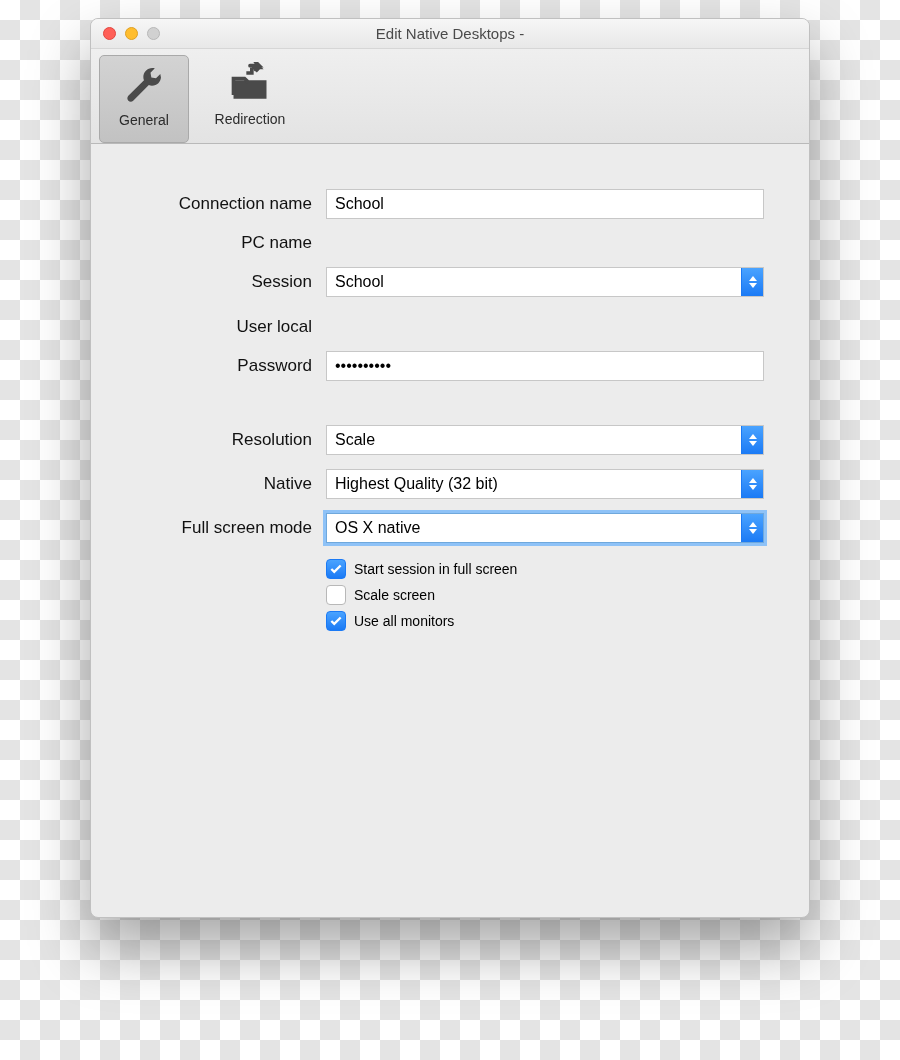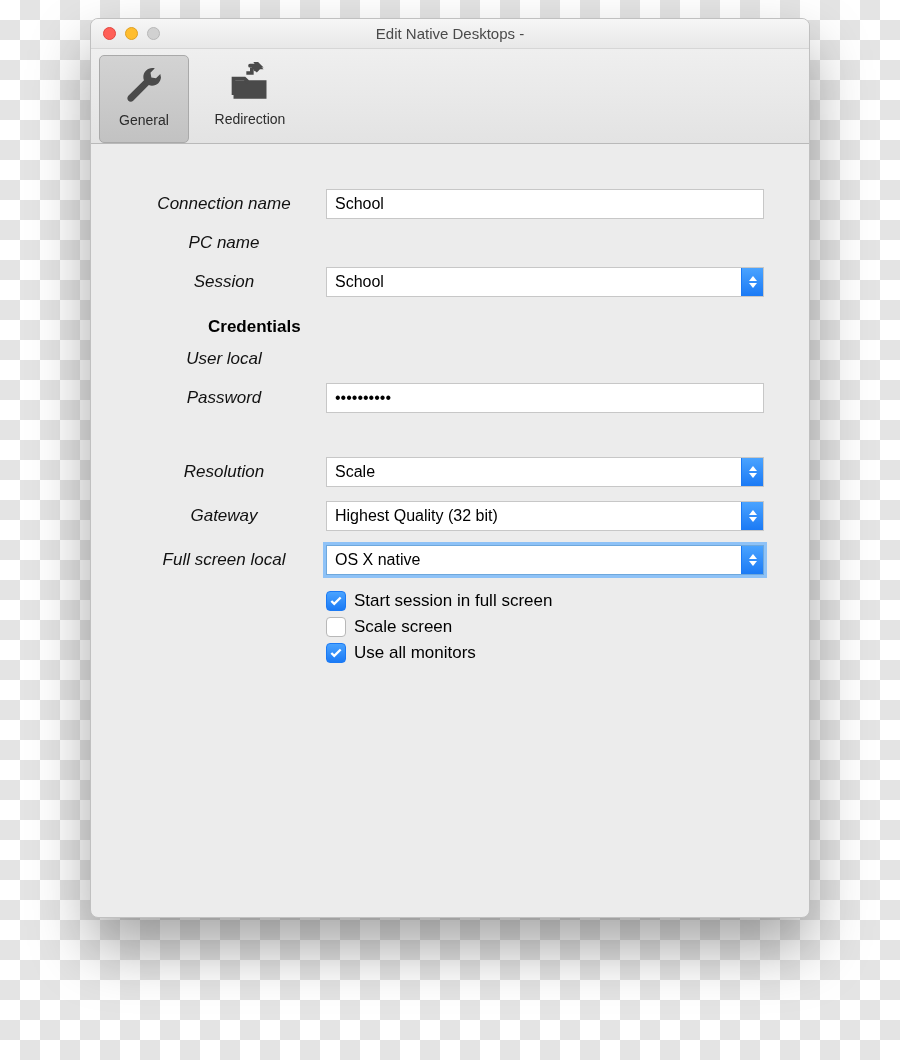--- a/index.html
+++ b/index.html
@@ -62,22 +62,22 @@
   }
   .tbitem.active {
     background: linear-gradient(#d3d3d3, #c2c2c2);
     border: 1px solid #a9a9a9;
   }
   .tbitem .ico { width:46px; height:46px; display:flex; align-items:center; justify-content:center; }
   .tbitem .lbl { margin-top:4px; }
   .content { padding: 45px 45px 0 45px; }
   .row { display:flex; align-items:center; margin-bottom: 14px; }
   .lbl-col {
-    width: 190px; text-align:center; padding-right: 14px;
-    font-size: 17px; color:#111;font-style:italic;
+    width: 190px; text-align:right; padding-right: 14px;
+    font-size: 17px; color:#111;
   }
   .field-col { flex:1; }
   .section-h {
     font-weight: bold; font-size:17px;
     margin: 4px 0 12px 0;
   }
   input.text {
     width: 100%; height: 30px;
     border: 1px solid #c7c7c7;
     background: #fff;
@@ -105,21 +105,21 @@
   .stepper::before, .stepper::after {
     content:""; flex:1; display:block;
   }
   .stepper .up, .stepper .dn {
     flex:1; display:flex; align-items:center; justify-content:center;
   }
   .chev { width:0;height:0;border-left:4px solid transparent;border-right:4px solid transparent; }
   .chev.u { border-bottom:5px solid #fff; }
   .chev.d { border-top:5px solid #fff; }
   .spacer { height: 30px; }
-  .checkrow { display:flex; align-items:center; margin:6px 0 6px 0; font-size:17px;}
+  .checkrow { display:flex; align-items:center; margin:6px 0 6px 0; font-size:14px;}
   .chkbox {
     width:20px; height:20px; border-radius:4px;
     border:1px solid #b8b8b8; background:#fff;
     margin-right:8px; display:flex; align-items:center; justify-content:center;
     cursor:pointer;
   }
   .chkbox.checked {
     background: linear-gradient(#4aa3ff,#1b7af5);
     border-color:#1b7af5;
   }
@@ -190,21 +190,20 @@
               </div>
           </div>
         </div>
       </div>
     </div>
 
     <div class="row" style="margin-bottom:6px;">
       <div class="lbl-col" style="width:190px;"></div>
       <div class="field-col"></div>
     </div>
-    <div style="margin-left:72px;" class="section-h">Credentials</div>
 
     <div class="row">
       <div class="lbl-col">User local</div>
     </div>
 
     <div class="row">
       <div class="lbl-col">Password</div>
       <div class="field-col">
         <input class="text" value="••••••••••" style="">
       </div>
@@ -223,38 +222,38 @@
               </div>
             <div class="dn">
                 <div class="chev d"></div>
               </div>
           </div>
         </div>
       </div>
     </div>
 
     <div class="row">
-      <div class="lbl-col">Gateway</div>
+      <div class="lbl-col">Native</div>
       <div class="field-col">
         <div class="select">
           <span>Highest Quality (32 bit)</span>
           <div class="stepper">
             <div class="up">
                 <div class="chev u"></div>
               </div>
             <div class="dn">
                 <div class="chev d"></div>
               </div>
           </div>
         </div>
       </div>
     </div>
 
     <div class="row">
-      <div class="lbl-col">Full screen local</div>
+      <div class="lbl-col">Full screen mode</div>
       <div class="field-col">
         <div class="select focus">
           <span>OS X native</span>
           <div class="stepper">
             <div class="up">
                 <div class="chev u"></div>
               </div>
             <div class="dn">
                 <div class="chev d"></div>
               </div>

